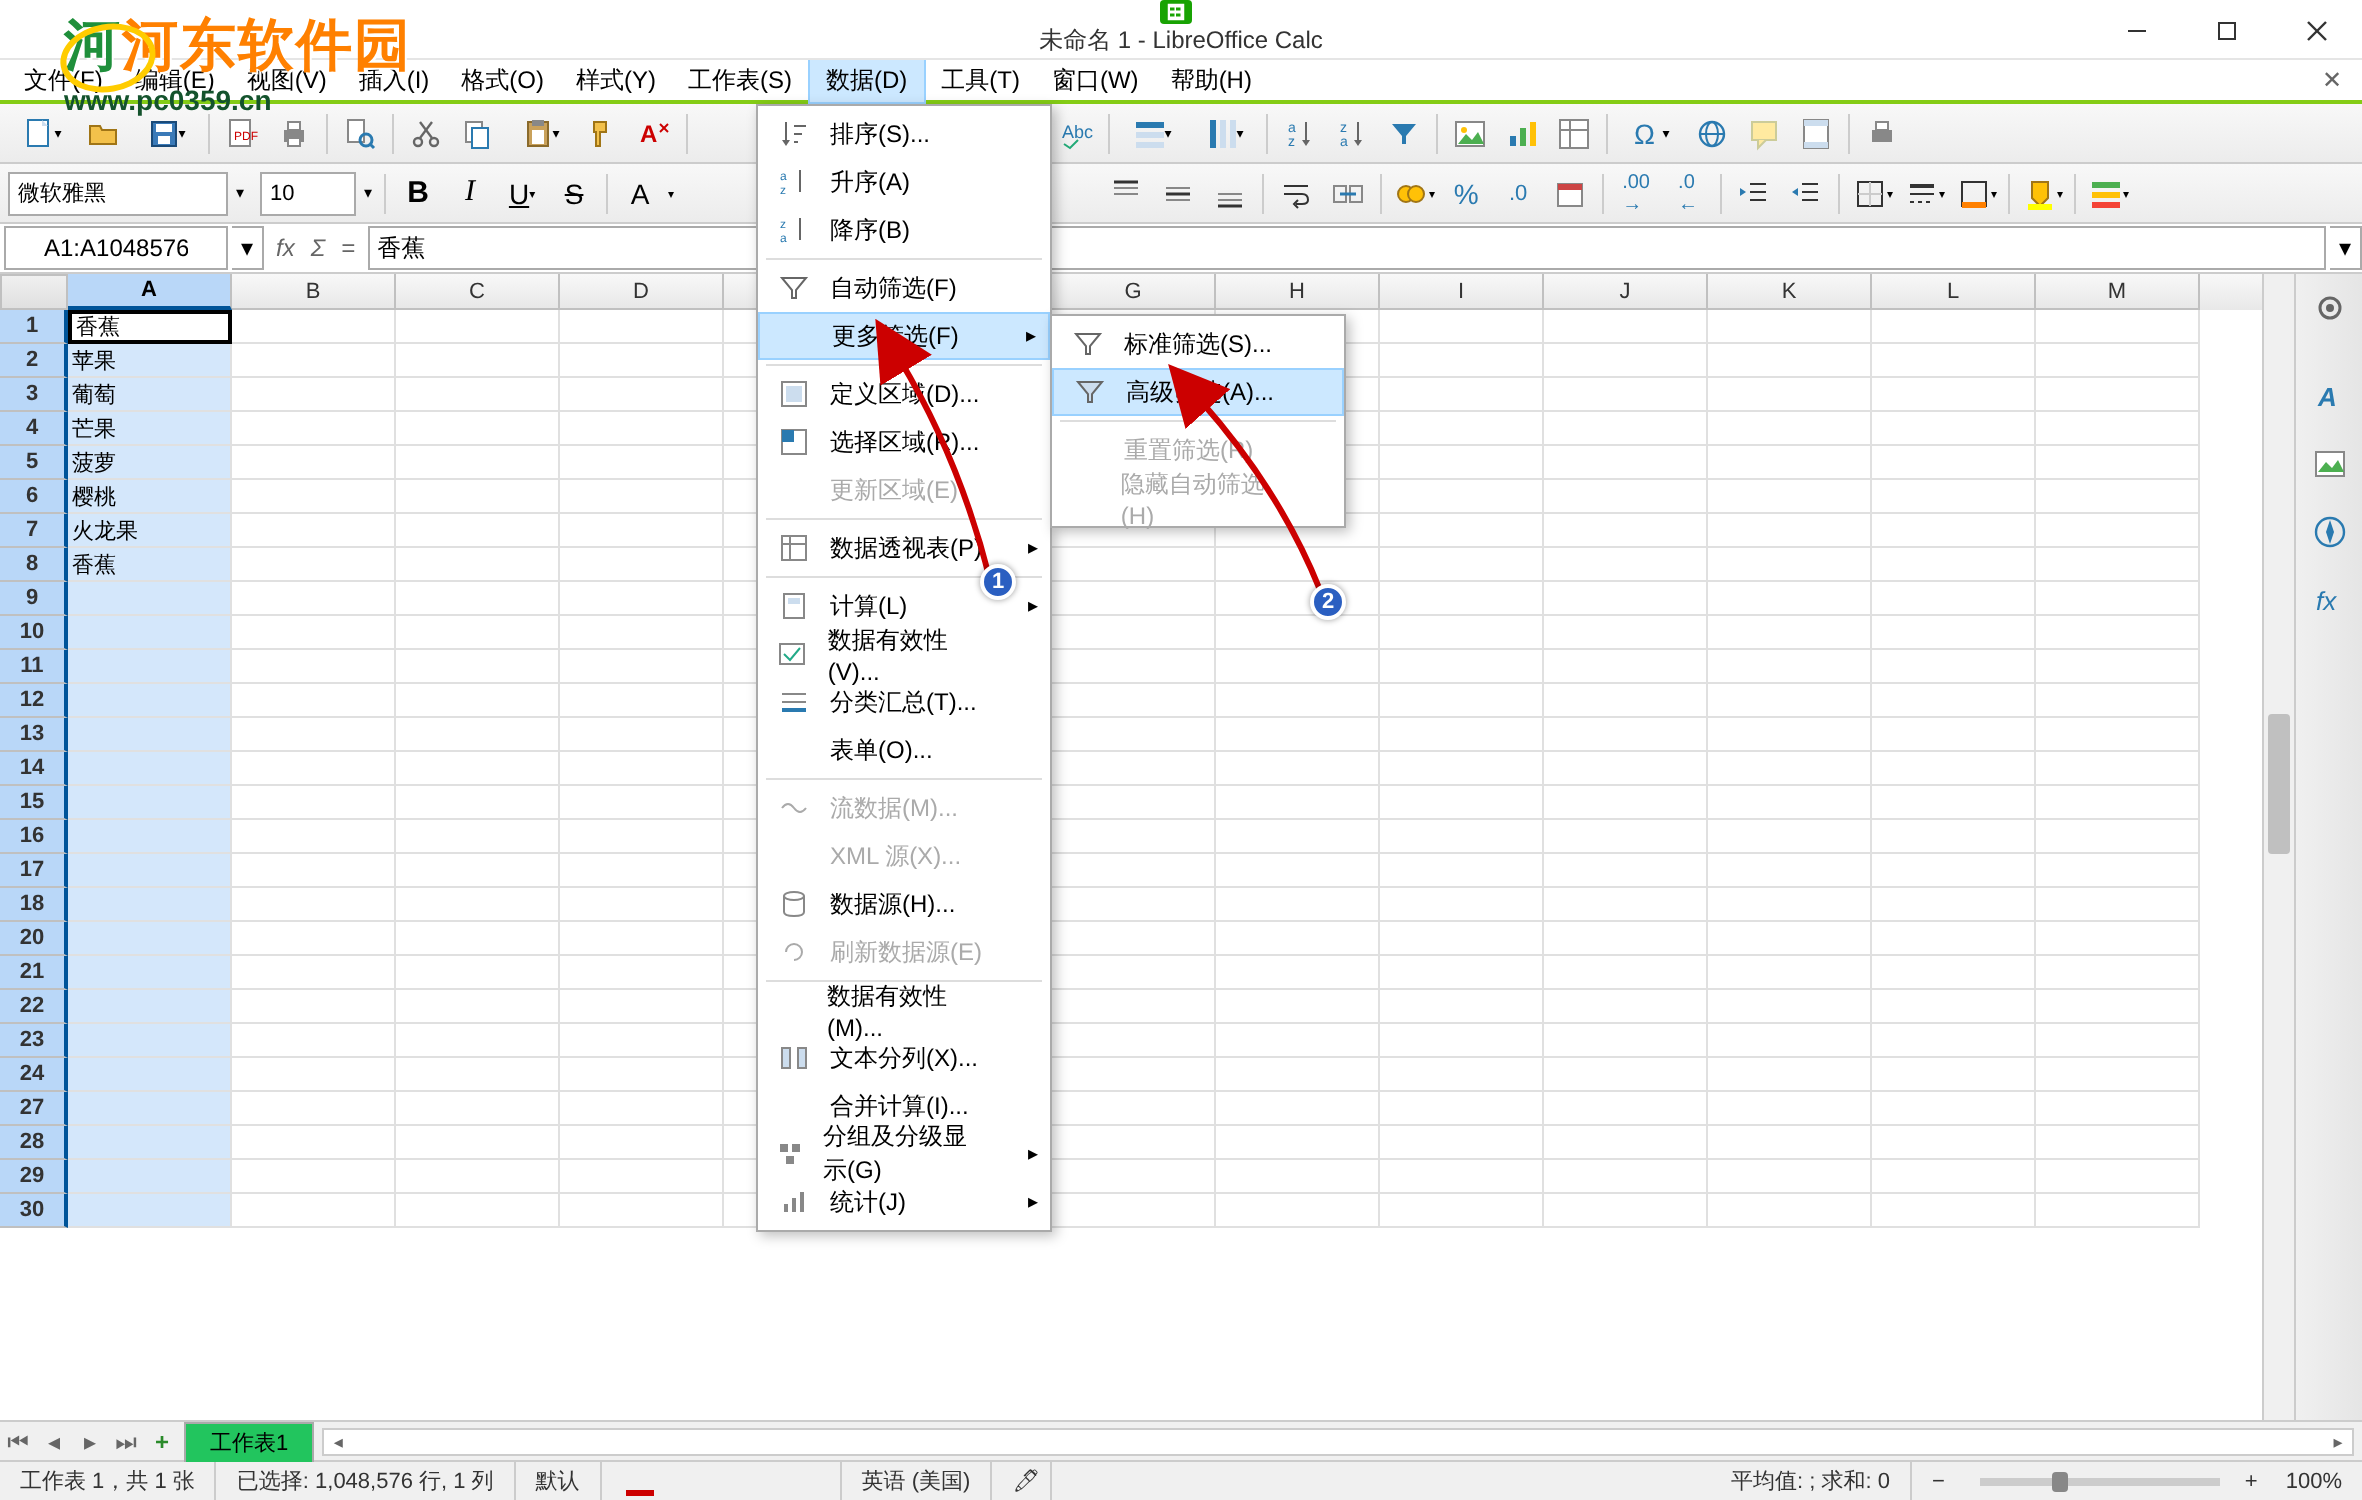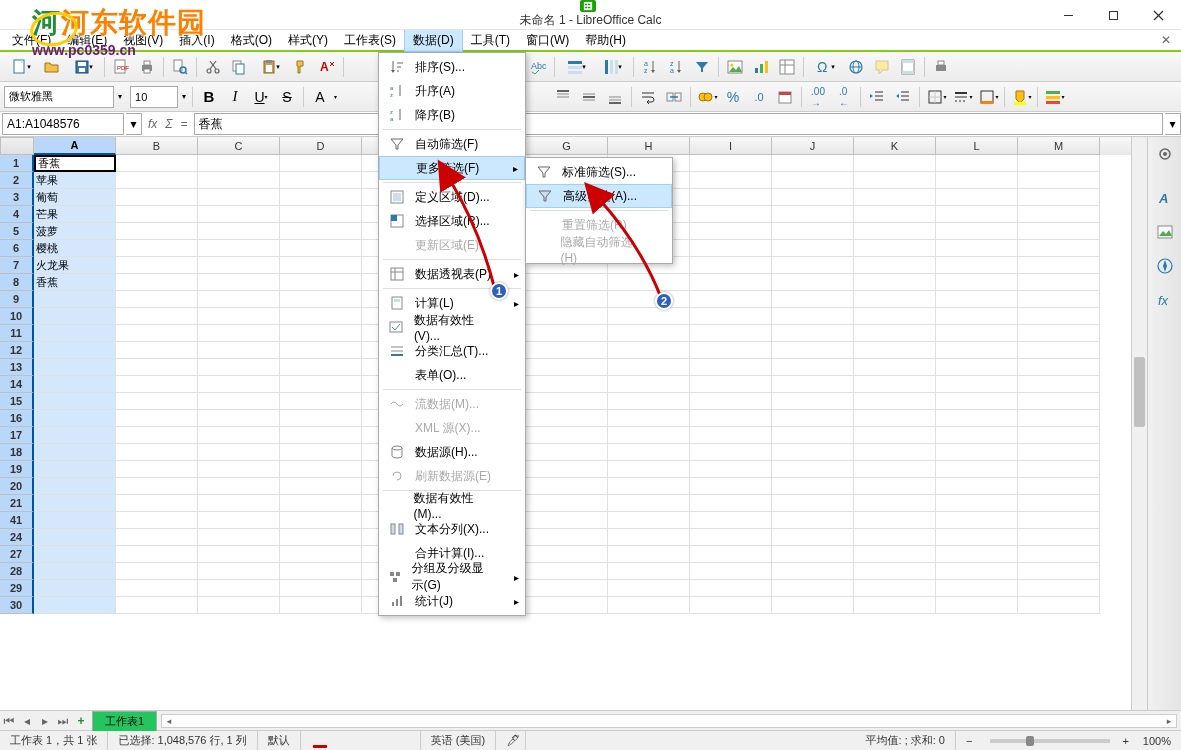--- a/index.html
+++ b/index.html
@@ -30,21 +30,21 @@
 
 .toolbar2 { height: 30px; display: flex; align-items: center; border-bottom: 1px solid #ccc; background: linear-gradient(#f8f8f8,#ececec); padding: 0 4px; gap: 2px; }
 .toolbar2 .font-select { width: 110px; height: 22px; border: 1px solid #aaa; background: #fff; padding: 0 4px; font-size: 11px; }
 .toolbar2 .size-select { width: 48px; height: 22px; border: 1px solid #aaa; background: #fff; padding: 0 4px; font-size: 11px; margin-left: 4px; }
 .toolbar2 .tbtn { width: 24px; height: 24px; display: flex; align-items: center; justify-content: center; cursor: pointer; }
 .toolbar2 .sep { width: 1px; height: 20px; background: #ccc; margin: 0 2px; }
 .toolbar2 svg { width: 18px; height: 18px; }
 
 
 .formulabar { height: 25px; display: flex; align-items: center; border-bottom: 1px solid #ccc; background: #fff; }
-.formulabar .name-box { width: 122px; height: 22px; border: 1px solid #aaa; margin: 0 2px; padding: 0 4px; font-size: 12px; }
+.formulabar .name-box { width: 112px; height: 22px; border: 1px solid #aaa; margin: 0 2px; padding: 0 19px; font-size: 12px; }
 .formulabar .dropdown-btn { width: 16px; height: 22px; border: 1px solid #aaa; border-left: none; display: flex; align-items: center; justify-content: center; }
 .formulabar .fx-area { display: flex; align-items: center; padding: 0 6px; gap: 8px; font-style: italic; color: #666; }
 .formulabar .formula-input { flex: 1; height: 22px; border: 1px solid #aaa; margin-right: 2px; padding: 0 4px; font-size: 12px; }
 
 
 .sheet-area { display: flex; height: calc(100% - 30px - 22px - 30px - 30px - 25px - 20px - 20px); position: relative; }
 .sheet { flex: 1; overflow: hidden; position: relative; }
 .col-headers { display: flex; height: 18px; background: linear-gradient(#f8f8f8,#e8e8e8); }
 .corner { width: 34px; height: 18px; border: 1px solid #c0c0c0; background: linear-gradient(#f0f0f0,#e0e0e0); }
 .col-header { width: 82px; height: 18px; border-right: 1px solid #c0c0c0; border-bottom: 1px solid #c0c0c0; display: flex; align-items: center; justify-content: center; font-size: 11px; color: #333; cursor: pointer; background: linear-gradient(#f8f8f8,#e8e8e8); }
@@ -88,21 +88,21 @@
 .dropdown-menu .menu-row.disabled { color: #aaa; cursor: default; }
 .dropdown-menu .menu-row .icon { width: 20px; height: 20px; margin-right: 8px; display: flex; align-items: center; justify-content: center; }
 .dropdown-menu .menu-row .icon svg { width: 16px; height: 16px; }
 .dropdown-menu .menu-row .arrow { position: absolute; right: 6px; font-size: 10px; }
 .dropdown-menu .menu-sep { height: 1px; background: #ddd; margin: 2px 4px; }
 
 
 .watermark { position: absolute; left: 4px; top: 4px; font-family: "KaiTi", serif; font-weight: bold; z-index: 200; pointer-events: none; margin-left: 28px; }
 .watermark .wm-main { font-size: 28px; color: #ff8000; text-shadow: 1px 1px 0 #fff; letter-spacing: 1px; }
 .watermark .wm-main .accent { color: #1f8f3b; }
-.watermark .wm-url { font-size: 14px; color: #701a75; font-family: Arial; font-weight: bold; }
+.watermark .wm-url { font-size: 14px; color: #14532d; font-family: Arial; font-weight: bold; }
 .watermark .wm-circle { position: absolute; left: -2px; top: 8px; width: 48px; height: 34px; border: 3px solid #ffcc00; border-radius: 50%; transform: rotate(-10deg); }
 
 
 .arrow { position: absolute; z-index: 300; pointer-events: none; }
 .arrow svg { overflow: visible; }
 .num-badge { position: absolute; width: 18px; height: 18px; border-radius: 50%; background: #2b5fc1; color: #fff; border: 2px solid #fff; box-shadow: 0 0 3px rgba(0,0,0,0.4); display: flex; align-items: center; justify-content: center; font-size: 11px; font-weight: bold; z-index: 301; }
 </style>
 </head>
 <body>
 
@@ -809,36 +809,20 @@
           <div class="cell"></div>
           <div class="cell"></div>
           <div class="cell"></div>
           <div class="cell"></div>
           <div class="cell"></div>
           <div class="cell"></div>
           <div class="cell"></div>
           <div class="cell"></div>
         </div>
         <div class="row">
-          <div class="row-header selected">19</div>
-          <div class="cell selected-col"></div>
-          <div class="cell"></div>
-          <div class="cell"></div>
-          <div class="cell"></div>
-          <div class="cell"></div>
-          <div class="cell"></div>
-          <div class="cell"></div>
-          <div class="cell"></div>
-          <div class="cell"></div>
-          <div class="cell"></div>
-          <div class="cell"></div>
-          <div class="cell"></div>
-          <div class="cell"></div>
-        </div>
-        <div class="row">
           <div class="row-header selected">20</div>
           <div class="cell selected-col"></div>
           <div class="cell"></div>
           <div class="cell"></div>
           <div class="cell"></div>
           <div class="cell"></div>
           <div class="cell"></div>
           <div class="cell"></div>
           <div class="cell"></div>
           <div class="cell"></div>
@@ -857,21 +841,37 @@
           <div class="cell"></div>
           <div class="cell"></div>
           <div class="cell"></div>
           <div class="cell"></div>
           <div class="cell"></div>
           <div class="cell"></div>
           <div class="cell"></div>
           <div class="cell"></div>
         </div>
         <div class="row">
-          <div class="row-header selected">41</div>
+          <div class="row-header selected">22</div>
+          <div class="cell selected-col"></div>
+          <div class="cell"></div>
+          <div class="cell"></div>
+          <div class="cell"></div>
+          <div class="cell"></div>
+          <div class="cell"></div>
+          <div class="cell"></div>
+          <div class="cell"></div>
+          <div class="cell"></div>
+          <div class="cell"></div>
+          <div class="cell"></div>
+          <div class="cell"></div>
+          <div class="cell"></div>
+        </div>
+        <div class="row">
+          <div class="row-header selected">23</div>
           <div class="cell selected-col"></div>
           <div class="cell"></div>
           <div class="cell"></div>
           <div class="cell"></div>
           <div class="cell"></div>
           <div class="cell"></div>
           <div class="cell"></div>
           <div class="cell"></div>
           <div class="cell"></div>
           <div class="cell"></div>

